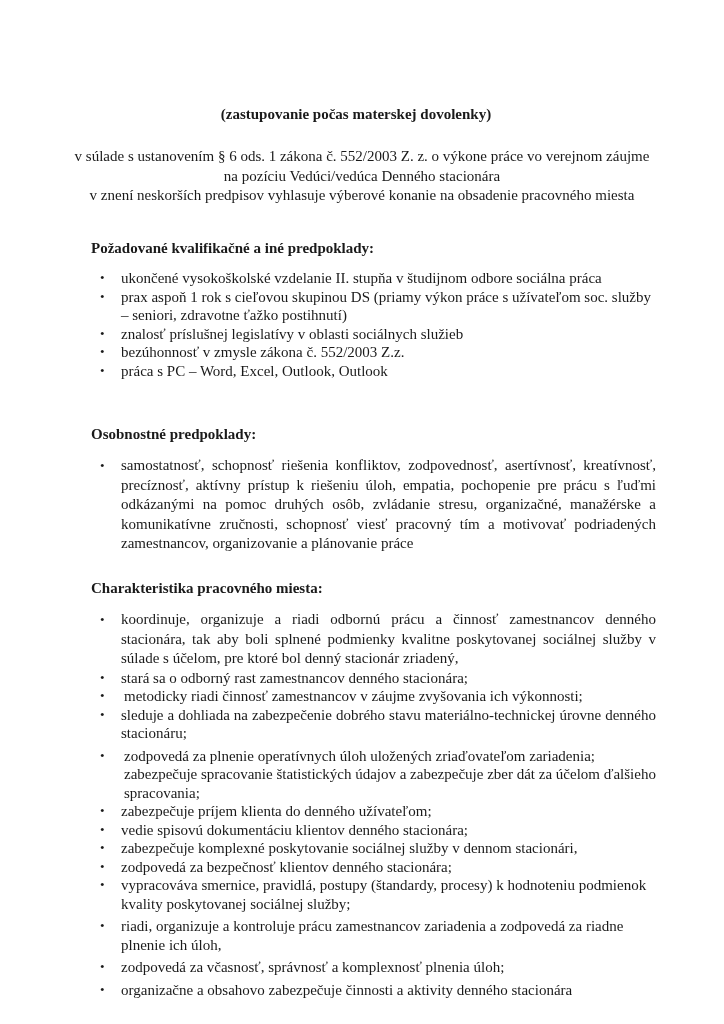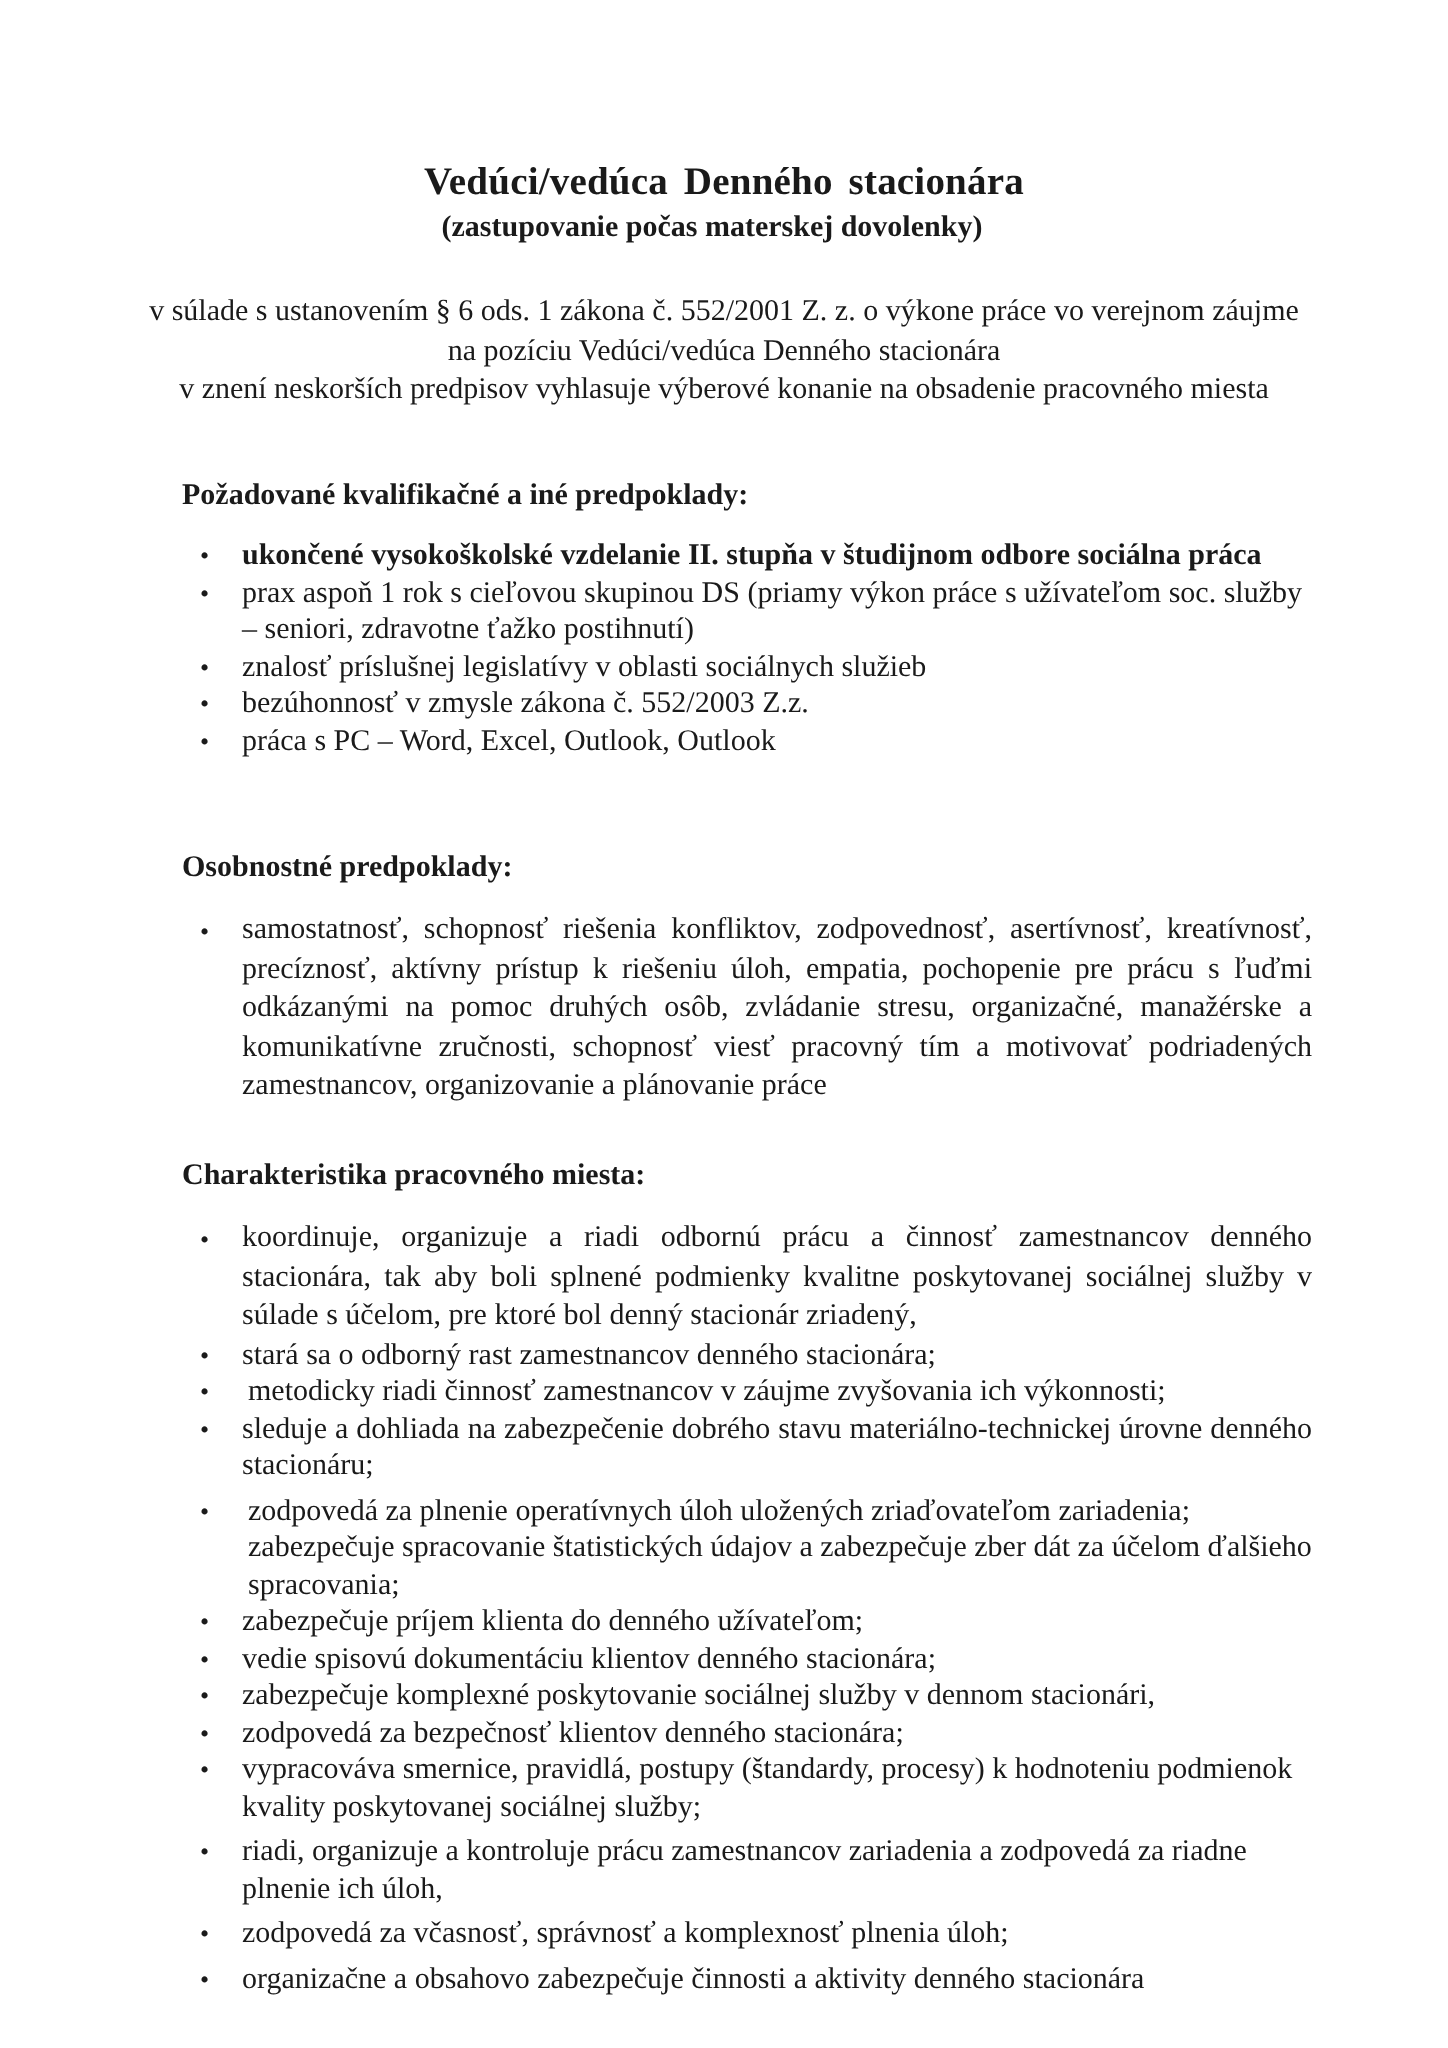--- a/index.html
+++ b/index.html
@@ -29,33 +29,32 @@
   ul.list {
     position: absolute; left: 91px; width: 565px;
     margin: 0; padding: 0; list-style: none; font-size: 15px; line-height: 18.5px;
   }
   ul.list li { position: relative; padding-left: 30px; }
   ul.list li .bullet {
     position: absolute; left: 9px; top: 0; font-size: 13px;
   }
   ul.list li.sp { margin-top: 4px; }
   .justify { text-align: justify; }
-  .nowrap { white-space: nowrap; font-weight: bold; }
+  .nowrap { white-space: nowrap; }
   .indent1 { padding-left: 3px; display: inline-block; }
 </style>
 </head>
 <body>
 
 <div class="page">
 
-  <div class="title">Vedúci/vedúca  Denného stacionára</div>
   <div class="subtitle">(zastupovanie počas materskej dovolenky)</div>
 
   <div class="intro">
-    <div>v súlade s ustanovením § 6 ods. 1 zákona č. 552/2001 Z. z. o výkone práce vo verejnom záujme</div>
+    <div>v súlade s ustanovením § 6 ods. 1 zákona č. 552/2003 Z. z. o výkone práce vo verejnom záujme</div>
     <div>na pozíciu  Vedúci/vedúca Denného stacionára</div>
     <div>v znení neskorších predpisov vyhlasuje výberové konanie na obsadenie pracovného miesta</div>
   </div>
 
   <div class="heading" style="top:240px;">Požadované kvalifikačné a iné predpoklady:</div>
   <ul class="list" style="top:269px;">
     <li><span class="bullet">•</span><span class="nowrap">ukončené vysokoškolské vzdelanie II. stupňa v študijnom odbore sociálna práca</span></li>
     <li><span class="bullet">•</span><span>prax aspoň 1 rok s cieľovou skupinou DS (priamy výkon práce s užívateľom soc. služby – seniori, zdravotne ťažko postihnutí)</span></li>
     <li><span class="bullet">•</span><span>znalosť príslušnej legislatívy v oblasti sociálnych služieb</span></li>
     <li><span class="bullet">•</span><span>bezúhonnosť v zmysle zákona č. 552/2003 Z.z.</span></li>

